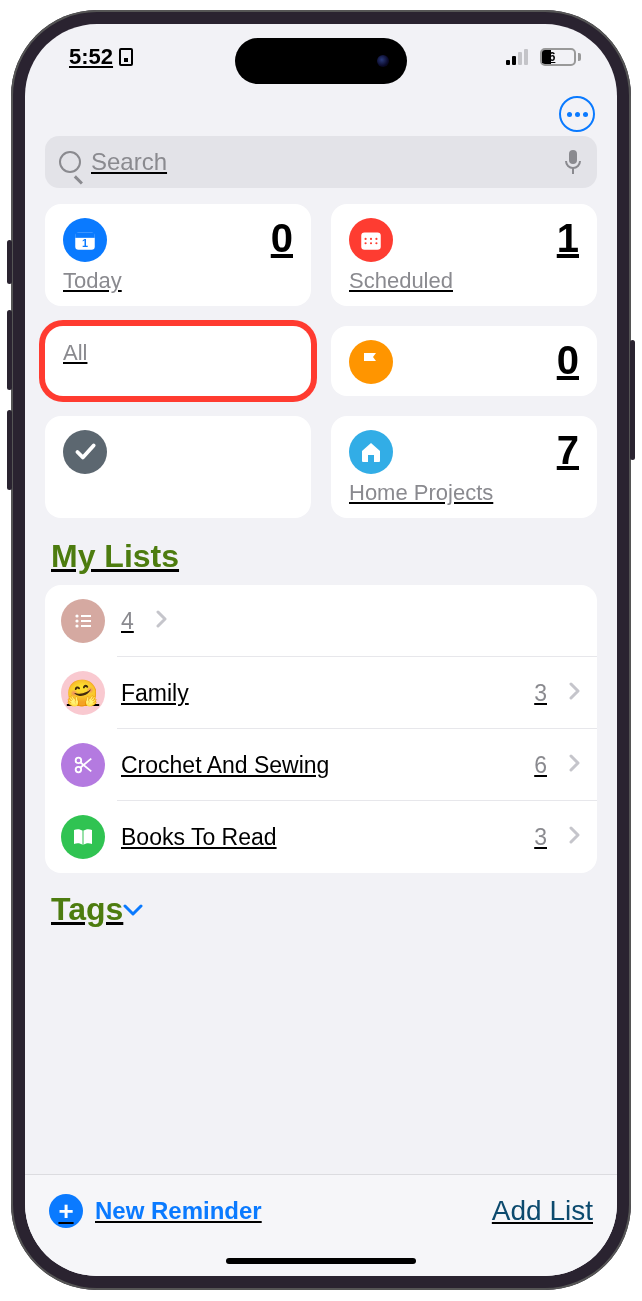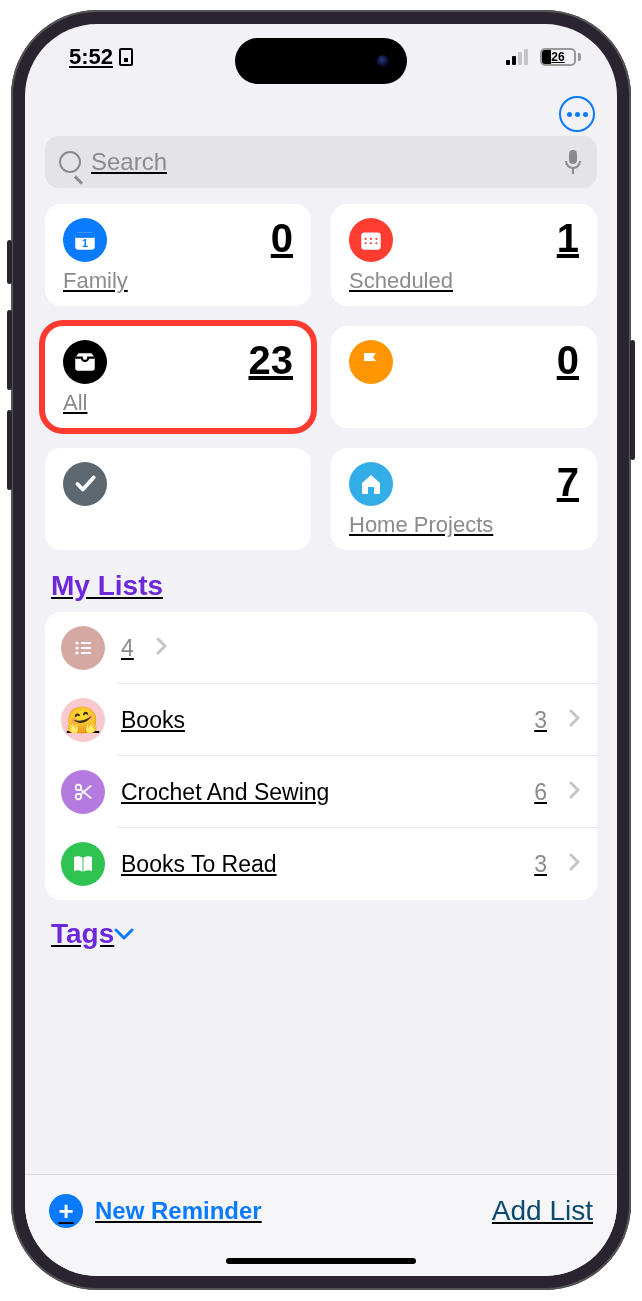--- a/index.html
+++ b/index.html
@@ -64,21 +64,21 @@
   .status-right { display:flex; align-items:center; gap:6px; }
   .sim-icon { width:14px; height:18px; border:2px solid #000; border-radius:2px; position:relative;}
   .sim-icon::after { content:""; position:absolute; bottom:2px; left:3px; width:4px; height:4px; background:#000;}
   .cell-bars { display:flex; align-items:flex-end; gap:2px; height:16px;}
   .cell-bars i { width:4px; background:#000; border-radius:1px;}
   .cell-bars i:nth-child(1){height:5px;}
   .cell-bars i:nth-child(2){height:9px;}
   .cell-bars i:nth-child(3){height:13px;background:#c4c4c8;}
   .cell-bars i:nth-child(4){height:16px;background:#c4c4c8;}
   .battery{display:flex;align-items:center;gap:2px;}
-  .battery-body{width:36px;height:18px;border:2px solid #999;border-radius:5px;position:relative;display:flex;align-items:center;justify-content:center;font-size:12px;font-weight:700;}
+  .battery-body{width:36px;height:18px;border:2px solid #999;border-radius:5px;position:relative;display:flex;align-items:center;font-size:12px;font-weight:700;}
   .battery-body::before{content:"";position:absolute;left:0;top:0;bottom:0;width:28%;background:#000;border-radius:3px 0 0 3px;}
   .battery-body span{position:relative;z-index:2;color:#000;}
   .battery-cap{width:3px;height:8px;background:#999;border-radius:0 2px 2px 0;}
 
   .topbar { display:flex; justify-content:flex-end; padding:6px 22px 4px;}
   .more-btn { width:36px;height:36px;border:2.5px solid #0a7aff;border-radius:50%;display:flex;align-items:center;justify-content:center;color:#0a7aff;}
   .more-btn span{display:flex;gap:3px;}
   .more-btn i{width:5px;height:5px;background:#0a7aff;border-radius:50%;}
 
   .search-row{padding:0 20px 16px;}
@@ -97,21 +97,21 @@
   .card-icon{width:44px;height:44px;border-radius:50%;display:flex;align-items:center;justify-content:center;color:#fff;}
   .card-count{font-size:40px;font-weight:700;color:#000;line-height:1;}
   .card-label{color:#8a8a8f;font-size:22px;font-weight:500;}
   .ic-today{background:#0a7aff;}
   .ic-scheduled{background:#fe3c31;}
   .ic-all{background:#000;}
   .ic-flagged{background:#ff9500;}
   .ic-completed{background:#5c6770;}
   .ic-home{background:#32ade6;}
 
-  .section-title{font-size:28px;font-weight:700;color:#6d28d9;margin:4px 6px 10px;}
+  .section-title{font-size:32px;font-weight:700;color:#4d7c0f;margin:4px 6px 10px;}
 
   .list-block{background:#fff;border-radius:16px;margin-bottom:18px;}
   .list-row{display:flex;align-items:center;padding:14px 16px;gap:16px;position:relative;}
   .list-row:not(:last-child)::after{content:"";position:absolute;left:72px;right:0;bottom:0;height:1px;background:#e7e7eb;}
   .list-icon{width:44px;height:44px;border-radius:50%;display:flex;align-items:center;justify-content:center;font-size:22px;}
   .list-name{font-size:23px;color:#000;flex:1;}
   .list-count{font-size:23px;color:#8a8a8f;}
   .chevron{color:#c5c5cb;font-size:22px;margin-left:6px;}
 
   .tags-row{display:flex;align-items:center;justify-content:flex-start;padding:0 6px 10px;}
@@ -201,21 +201,21 @@
     <div class="card-top">
       <div class="card-icon ic-today">
                 <svg viewBox="0 0 24 24" width="26" height="26">
                   <rect x="3" y="5" width="18" height="16" rx="3" fill="#fff"></rect>
                   <rect x="3" y="5" width="18" height="5" fill="#0a7aff"></rect>
                   <text x="12" y="18" font-size="10" font-weight="700" text-anchor="middle" fill="#0a7aff">1</text>
                 </svg>
               </div>
       <div class="card-count">0</div>
     </div>
-    <div class="card-label">Family</div>
+    <div class="card-label">Today</div>
           </div>
           <div class="card">
     <div class="card-top">
       <div class="card-icon ic-scheduled">
                 <svg viewBox="0 0 24 24" width="26" height="26">
                   <rect x="3" y="5" width="18" height="16" rx="3" fill="#fff"></rect>
                   <g fill="#fe3c31">
                     <circle cx="7" cy="11" r="1"></circle>
                     <circle cx="12" cy="11" r="1"></circle>
                     <circle cx="17" cy="11" r="1"></circle>
@@ -223,29 +223,20 @@
                     <circle cx="12" cy="15" r="1"></circle>
                     <circle cx="17" cy="15" r="1"></circle>
                   </g>
                 </svg>
               </div>
       <div class="card-count">1</div>
     </div>
     <div class="card-label">Scheduled</div>
           </div>
           <div class="card highlighted">
-    <div class="card-top">
-      <div class="card-icon ic-all">
-                <svg viewBox="0 0 24 24" width="26" height="26">
-                  <path d="M3 8l3-4h12l3 4v10a2 2 0 01-2 2H5a2 2 0 01-2-2V8z" fill="#fff"></path>
-                  <path d="M3 8h6a3 3 0 006 0h6" stroke="#000" stroke-width="2" fill="none"></path>
-                </svg>
-              </div>
-      <div class="card-count">23</div>
-    </div>
     <div class="card-label">All</div>
           </div>
           <div class="card">
     <div class="card-top">
       <div class="card-icon ic-flagged">
                 <svg viewBox="0 0 24 24" width="24" height="24">
                   <path d="M5 3v18M5 3h12l-3 4 3 4H5" fill="#fff"></path>
                 </svg>
               </div>
       <div class="card-count">0</div>
@@ -292,21 +283,21 @@
     <div class="chevron">
       <svg width="12" height="18" viewBox="0 0 12 18">
                 <path d="M2 2l7 7-7 7" stroke="#c5c5cb" stroke-width="3" fill="none" stroke-linecap="round" stroke-linejoin="round"></path>
               </svg>
     </div>
           </div>
           <div class="list-row">
     <div class="list-icon" style="background:#f9c9d0">
               <span style="font-size:26px">🤗</span>
             </div>
-    <div class="list-name">Books</div>
+    <div class="list-name">Family</div>
     <div class="list-count">3</div>
     <div class="chevron">
       <svg width="12" height="18" viewBox="0 0 12 18">
                 <path d="M2 2l7 7-7 7" stroke="#c5c5cb" stroke-width="3" fill="none" stroke-linecap="round" stroke-linejoin="round"></path>
               </svg>
     </div>
           </div>
           <div class="list-row">
     <div class="list-icon" style="background:#b47ae0">
               <svg viewBox="0 0 24 24" width="22" height="22">

